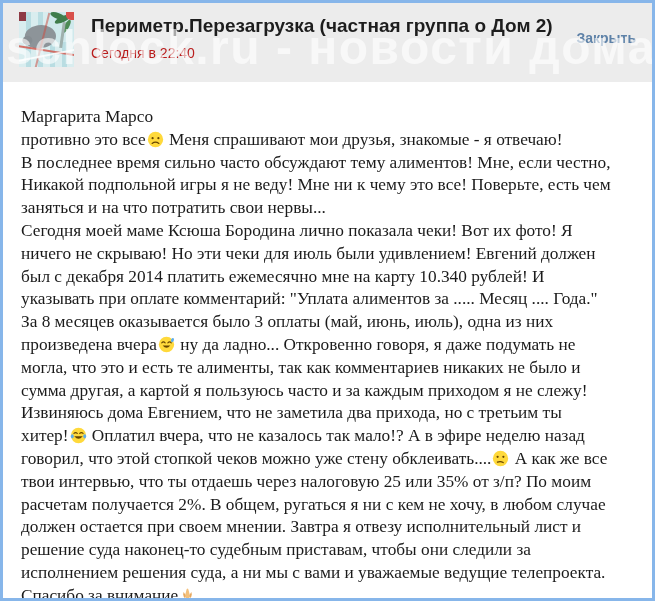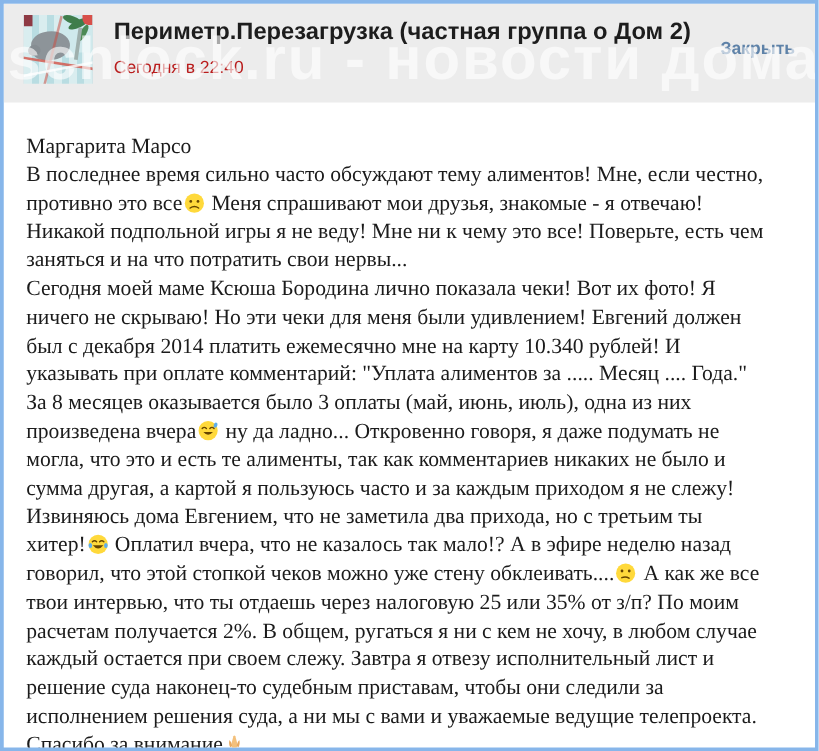--- a/index.html
+++ b/index.html
@@ -116,31 +116,31 @@
     <div class="time">Сегодня в 22:40</div>
 
     <div class="close">Закрыть</div>
 
     <div class="watermark">schlock.ru - новости дома 2</div>
   </div>
 
   <div class="body">
     <div class="line">Маргарита Марсо</div>
     <div>
-        <div class="line">В последнее время сильно часто обсуждают тему алиментов! Мне, если честно,</div>
         <div class="line">противно это все<span class="emoji"><svg viewBox="0 0 20 20">
               <circle cx="10" cy="10" r="9" fill="#ffd93b"></circle>
               <circle cx="6.6" cy="8.4" r="1.3" fill="#664500"></circle>
               <circle cx="13.4" cy="8.4" r="1.3" fill="#664500"></circle>
               <path d="M6 14.6 Q10 11.6 14 14.6" stroke="#664500" stroke-width="1.4" fill="none" stroke-linecap="round"></path>
             </svg></span> Меня спрашивают мои друзья, знакомые - я отвечаю!</div>
+        <div class="line">В последнее время сильно часто обсуждают тему алиментов! Мне, если честно,</div>
         <div class="line">Никакой подпольной игры я не веду! Мне ни к чему это все! Поверьте, есть чем</div>
         <div class="line">заняться и на что потратить свои нервы...</div>
         <div class="line">Сегодня моей маме Ксюша Бородина лично показала чеки! Вот их фото! Я</div>
-        <div class="line">ничего не скрываю! Но эти чеки для меня были удивлением! Евгений должен</div>
+        <div class="line">ничего не скрываю! Но эти чеки для июль были удивлением! Евгений должен</div>
         <div class="line">был с декабря 2014 платить ежемесячно мне на карту 10.340 рублей! И</div>
         <div class="line">указывать при оплате комментарий: "Уплата алиментов за ..... Месяц .... Года."</div>
         <div class="line">За 8 месяцев оказывается было 3 оплаты (май, июнь, июль), одна из них</div>
         <div class="line">произведена вчера<span class="emoji"><svg viewBox="0 0 20 20">
               <circle cx="10" cy="10" r="9" fill="#ffd93b"></circle>
               <path d="M4.4 8 Q6.4 5.8 8.4 8" stroke="#664500" stroke-width="1.3" fill="none" stroke-linecap="round"></path>
               <path d="M11.6 8 Q13.6 5.8 15.6 8" stroke="#664500" stroke-width="1.3" fill="none" stroke-linecap="round"></path>
               <path d="M5.5 11.3 Q10 16.6 14.5 11.3 Z" fill="#664500"></path>
               <ellipse cx="17" cy="4.8" rx="1.7" ry="2.5" fill="#5dadec" transform="rotate(22 17 4.8)"></ellipse>
             </svg></span> ну да ладно... Откровенно говоря, я даже подумать не</div>
@@ -156,21 +156,21 @@
               <ellipse cx="17.3" cy="11" rx="1.7" ry="2.4" fill="#5dadec"></ellipse>
             </svg></span> Оплатил вчера, что не казалось так мало!? А в эфире неделю назад</div>
         <div class="line">говорил, что этой стопкой чеков можно уже стену обклеивать....<span class="emoji"><svg viewBox="0 0 20 20">
               <circle cx="10" cy="10" r="9" fill="#ffd93b"></circle>
               <circle cx="6.6" cy="8" r="1.3" fill="#664500"></circle>
               <circle cx="13.4" cy="8" r="1.3" fill="#664500"></circle>
               <path d="M6.4 14.3 Q10 12.6 13.2 14.8" stroke="#664500" stroke-width="1.4" fill="none" stroke-linecap="round"></path>
             </svg></span> А как же все</div>
         <div class="line">твои интервью, что ты отдаешь через налоговую 25 или 35% от з/п? По моим</div>
         <div class="line">расчетам получается 2%. В общем, ругаться я ни с кем не хочу, в любом случае</div>
-        <div class="line">каждый остается при своем слежу. Завтра я отвезу исполнительный лист и</div>
+        <div class="line">должен остается при своем мнении. Завтра я отвезу исполнительный лист и</div>
         <div class="line">решение суда наконец-то судебным приставам, чтобы они следили за</div>
         <div class="line">исполнением решения суда, а ни мы с вами и уважаемые ведущие телепроекта.</div>
         <div class="line">Спасибо за внимание<span class="emoji"><svg viewBox="0 0 20 20">
               <path d="M9.1 2.4 Q10 1 10.9 2.4 L12.7 9 Q13.1 13.8 10 15.4 Q6.9 13.8 7.3 9 Z" fill="#f3c07b"></path>
               <path d="M5.4 5.8 Q7.4 7.8 7.9 11 L6.4 13 Q4.3 9.8 5.4 5.8" fill="#e8a95f"></path>
               <path d="M14.6 5.8 Q12.6 7.8 12.1 11 L13.6 13 Q15.7 9.8 14.6 5.8" fill="#e8a95f"></path>
               <path d="M6.3 13.4 L10 15.9 L13.7 13.4 L13.7 18.2 L6.3 18.2 Z" fill="#4a7fc1"></path>
             </svg></span></div>
       </div>
   </div>

